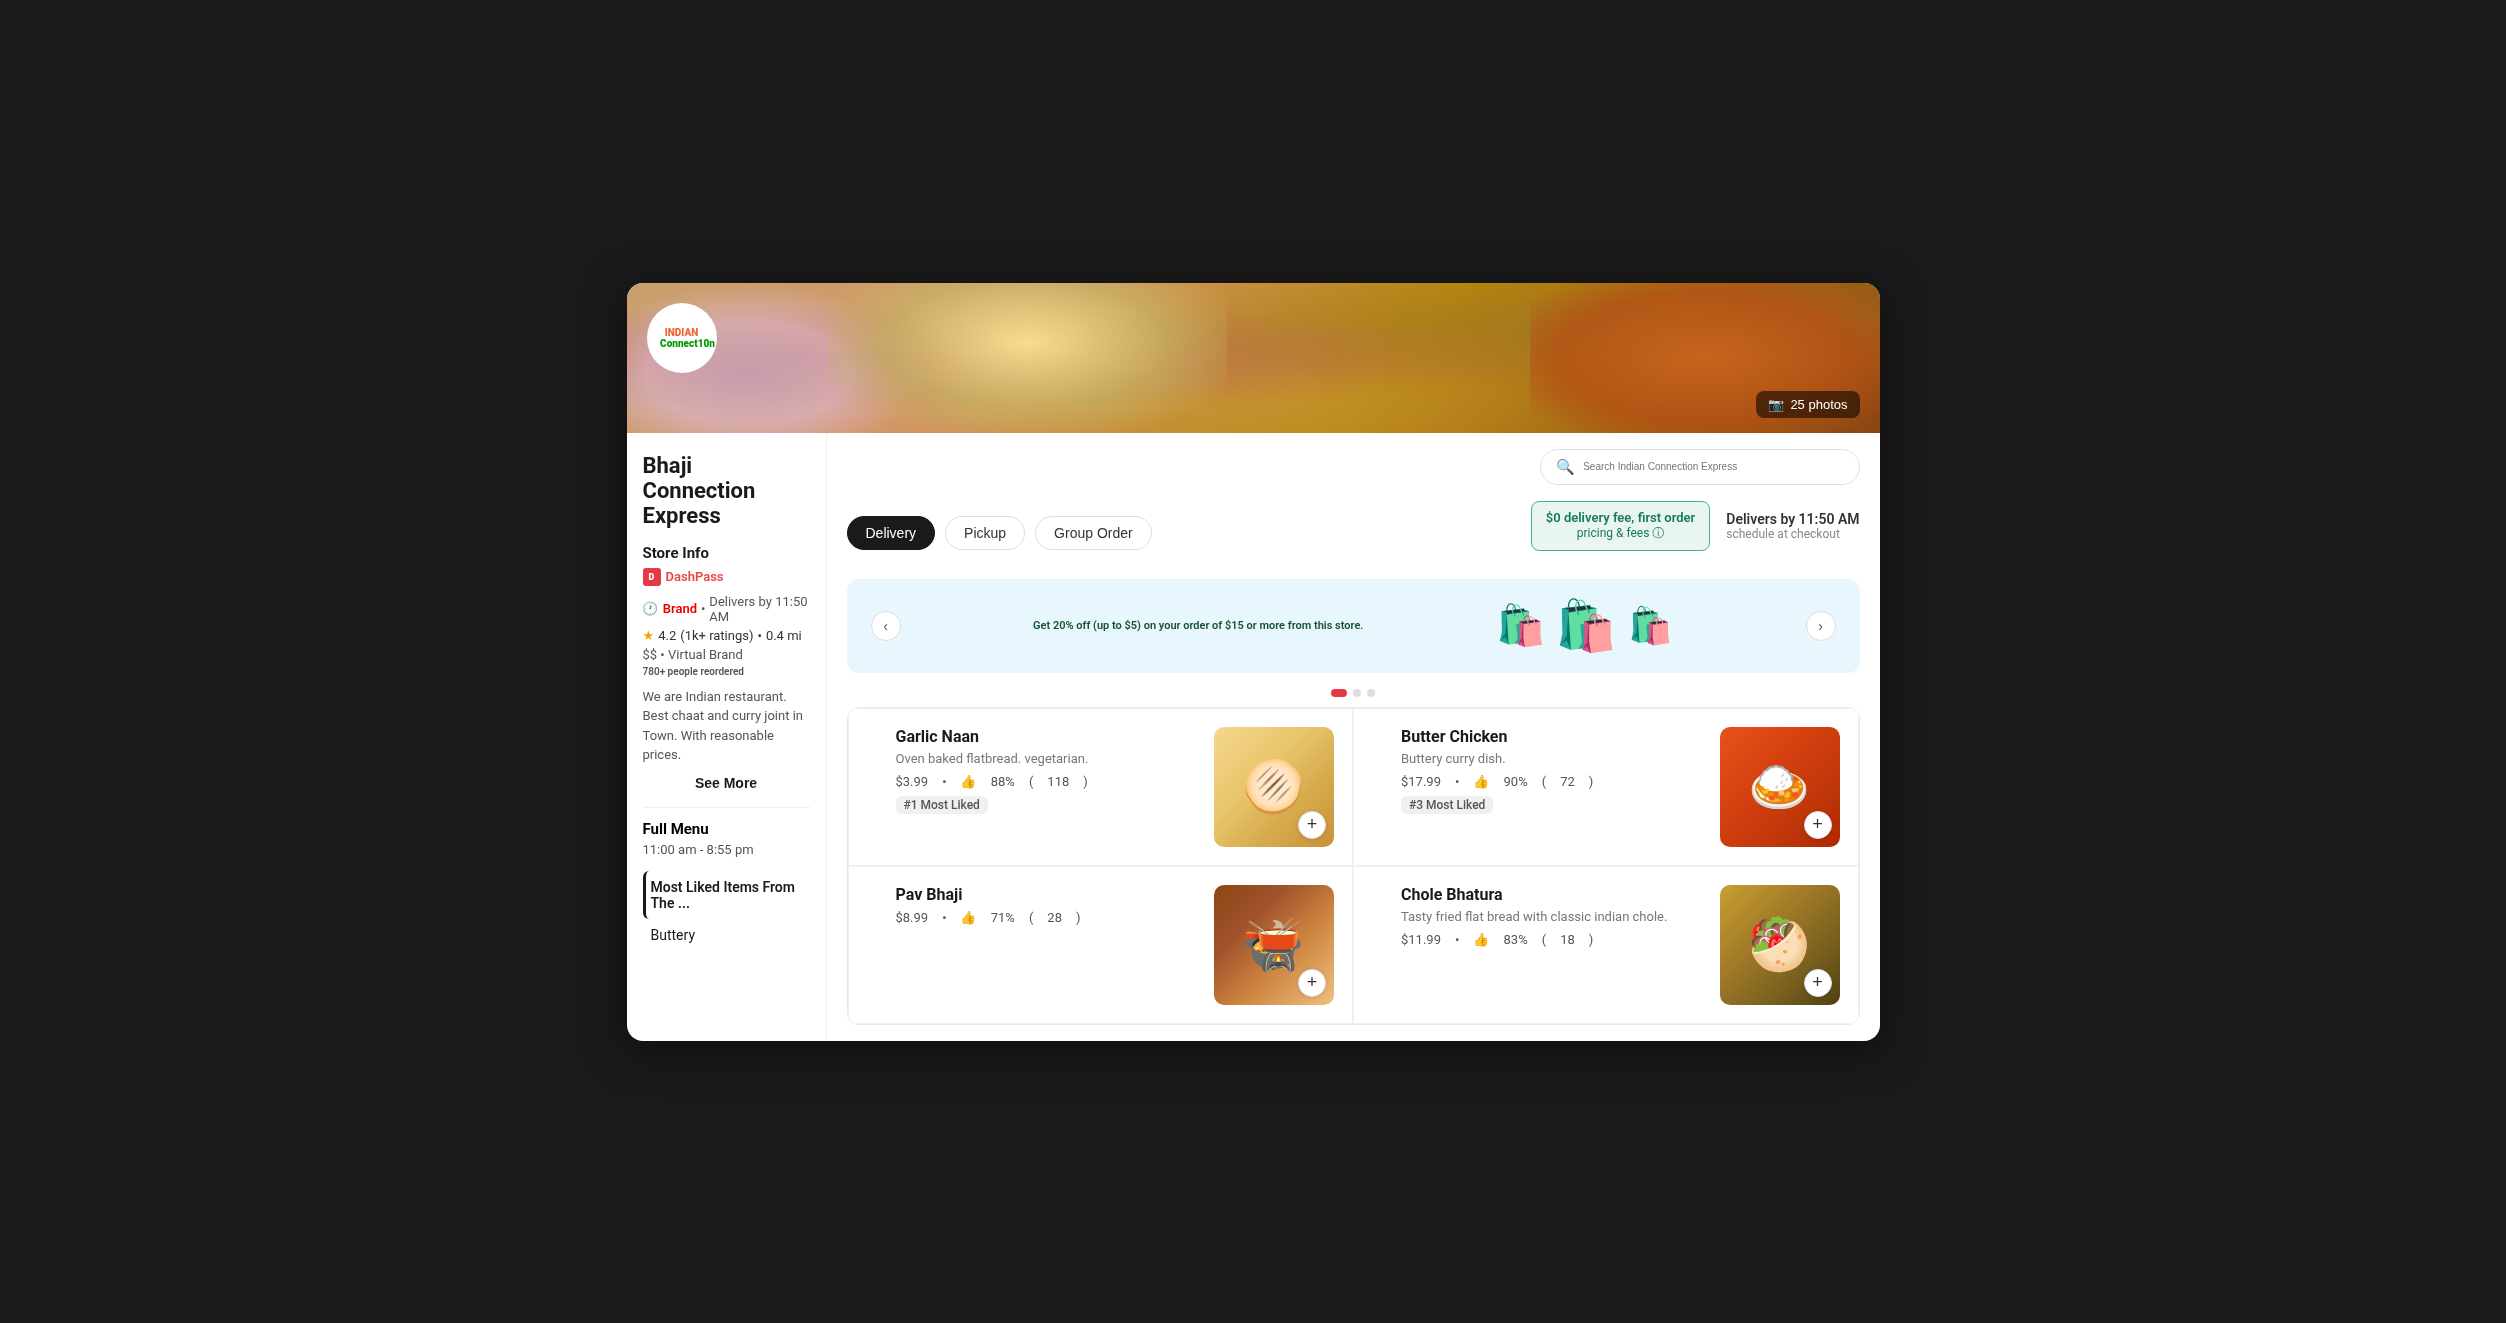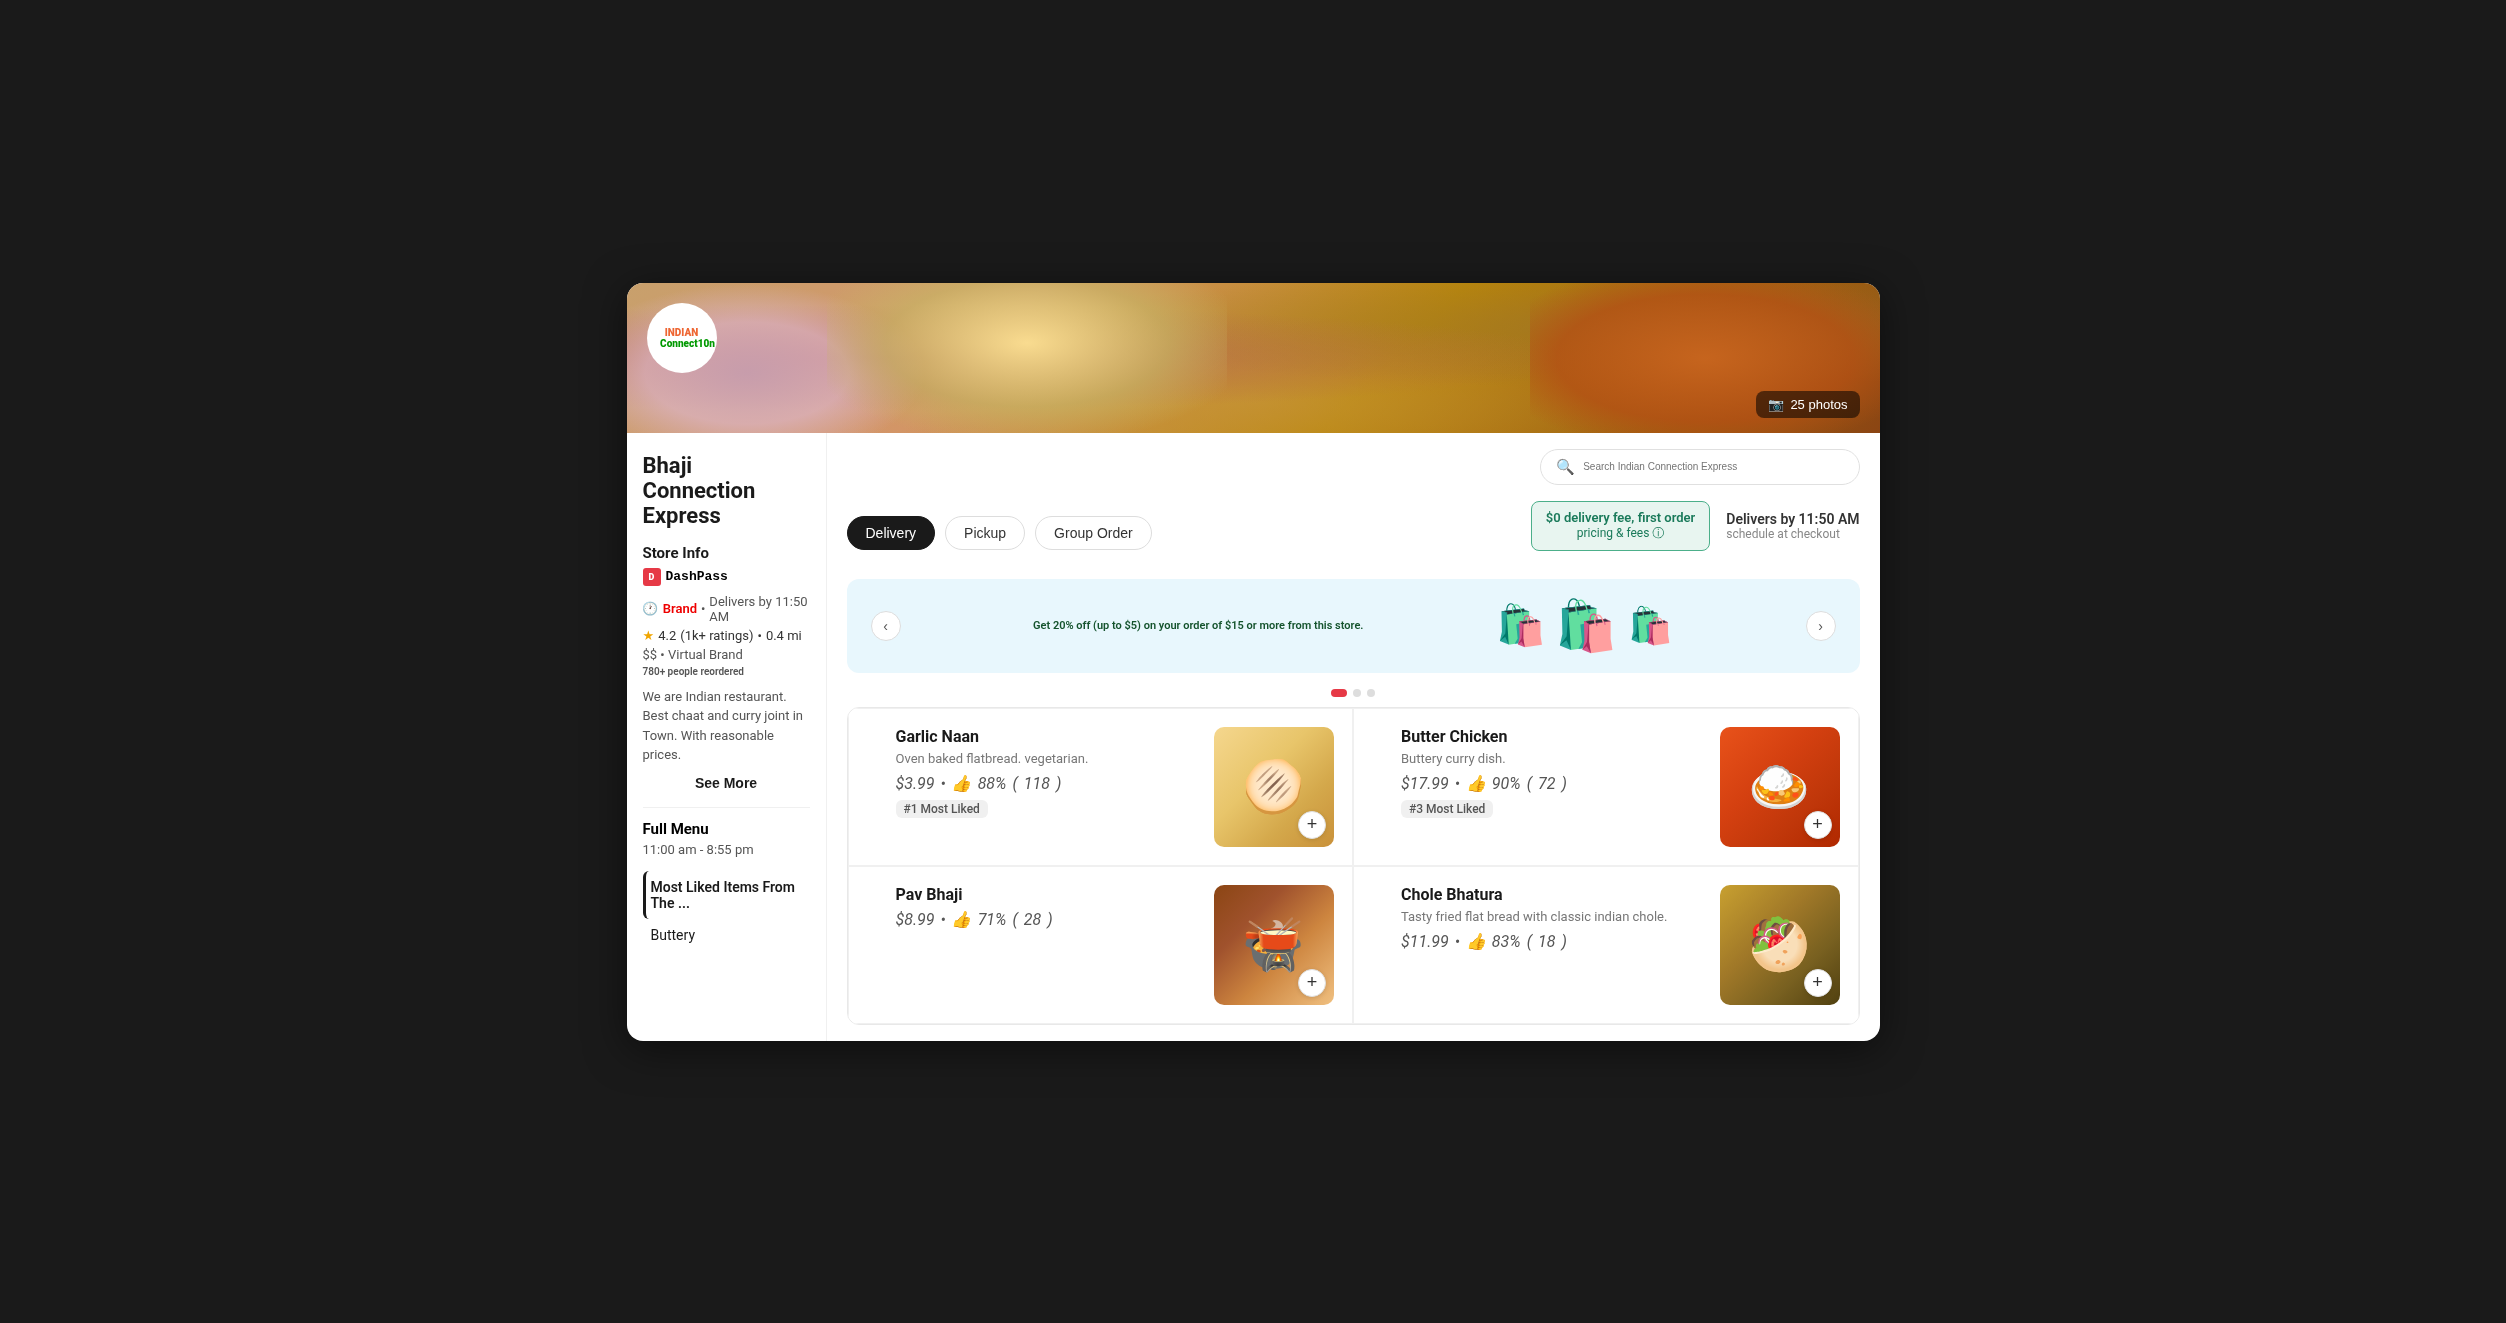--- a/index.html
+++ b/index.html
@@ -22,21 +22,21 @@
 
     
     .main-layout { display: flex; padding: 0; }
     
     
     .sidebar { width: 200px; min-width: 200px; padding: 20px 16px; border-right: 1px solid #f0f0f0; }
     .store-title { font-size: 22px; font-weight: 700; color: #1a1a1a; margin-bottom: 16px; }
     .store-info-label { font-size: 15px; font-weight: 700; color: #1a1a1a; margin-bottom: 6px; }
     .dashpass-badge { display: flex; align-items: center; gap: 5px; margin-bottom: 8px; }
     .dashpass-logo { width: 18px; height: 18px; background: #e63946; border-radius: 3px; display: flex; align-items: center; justify-content: center; }
-    .dashpass-text { font-size: 13px; font-weight: 600; color: #000000; font-family: Liberation Mono, monospace; }
+    .dashpass-text { font-size: 13px; font-weight: 600; color: #ef4444; }
     .store-meta { font-size: 13px; color: #555; margin-bottom: 4px; display: flex; align-items: center; gap: 4px; }
     .closed-badge { color: #e00; font-weight: 600; }
     .rating-row { display: flex; align-items: center; gap: 4px; font-size: 13px; color: #333; margin-bottom: 4px; }
     .star { color: #f0a500; }
     .price-row { font-size: 13px; color: #555; margin-bottom: 4px; }
     .reorder-row { font-size: 10px; color: #555; margin-bottom: 10px; font-weight: 600; }
     .store-desc { font-size: 13px; color: #555; line-height: 1.5; margin-bottom: 10px; }
     .see-more-btn { font-size: 14px; font-weight: 600; color: #1a1a1a; background: none; border: none; cursor: pointer; text-align: center; display: block; width: 100%; margin-bottom: 16px; }
     .divider { border: none; border-top: 1px solid #f0f0f0; margin: 12px 0; }
     .full-menu-label { font-size: 15px; font-weight: 700; margin-bottom: 4px; }
@@ -69,21 +69,21 @@
     .promo-nav-btn { background: #fff; border: 1.5px solid #ddd; border-radius: 50%; width: 30px; height: 30px; display: flex; align-items: center; justify-content: center; cursor: pointer; font-size: 14px; color: #555; flex-shrink: 0; }
     .promo-bags { display: flex; align-items: center; gap: 10px; }
     .dots { display: flex; gap: 6px; justify-content: center; margin-bottom: 10px; }
     .dot { width: 8px; height: 8px; border-radius: 50%; background: #ddd; }
     .dot.active { background: #e63946; width: 16px; border-radius: 4px; }
     .menu-grid { display: grid; grid-template-columns: 1fr 1fr; gap: 0; border: 1.5px solid #e8e8e8; border-radius: 12px; overflow: hidden; }
     .menu-item { display: flex; align-items: stretch; padding: 18px; gap: 14px; border: 1px solid #f0f0f0; background: #fff; cursor: pointer; position: relative; }
     .item-info { flex: 1; margin-left: 29px; }
     .item-name { font-size: 16px; font-weight: 700; color: #1a1a1a; margin-bottom: 4px; }
     .item-desc { font-size: 13px; color: #777; margin-bottom: 6px; line-height: 1.4; }
-    .item-price-row { display: flex; align-items: center; gap: 6px; font-size: 16px; color: #555; margin-bottom: 5px; font-style: italic; }
+    .item-price-row { display: flex; align-items: center; gap: 14px; font-size: 13px; color: #555; margin-bottom: 5px; }
     .like-icon { color: #555; }
     .most-liked-badge { display: inline-block; background: #f0f0f0; border-radius: 6px; padding: 2px 8px; font-size: 12px; color: #555; font-weight: 500; }
     .item-image-wrap { position: relative; width: 120px; min-width: 120px; height: 120px; }
     .add-btn { position: absolute; bottom: 8px; right: 8px; width: 28px; height: 28px; border-radius: 50%; background: #fff; border: 1.5px solid #e0e0e0; display: flex; align-items: center; justify-content: center; font-size: 18px; color: #333; cursor: pointer; box-shadow: 0 1px 4px rgba(0,0,0,0.12); }
 
     
     .img-garlic-naan { background: linear-gradient(135deg, #f5d78e 0%, #e8c56a 40%, #d4a84b 70%, #c9913a 100%); }
     .img-butter-chicken { background: linear-gradient(135deg, #e8521a 0%, #d44010 40%, #c0370a 70%, #b02800 100%); }
     .img-pav-bhaji { background: linear-gradient(135deg, #8B4513 0%, #a0522d 30%, #cd853f 60%, #f0c080 100%); }
     .img-chole-bhatura { background: linear-gradient(135deg, #c8a030 0%, #a07828 40%, #786020 70%, #504010 100%); }

